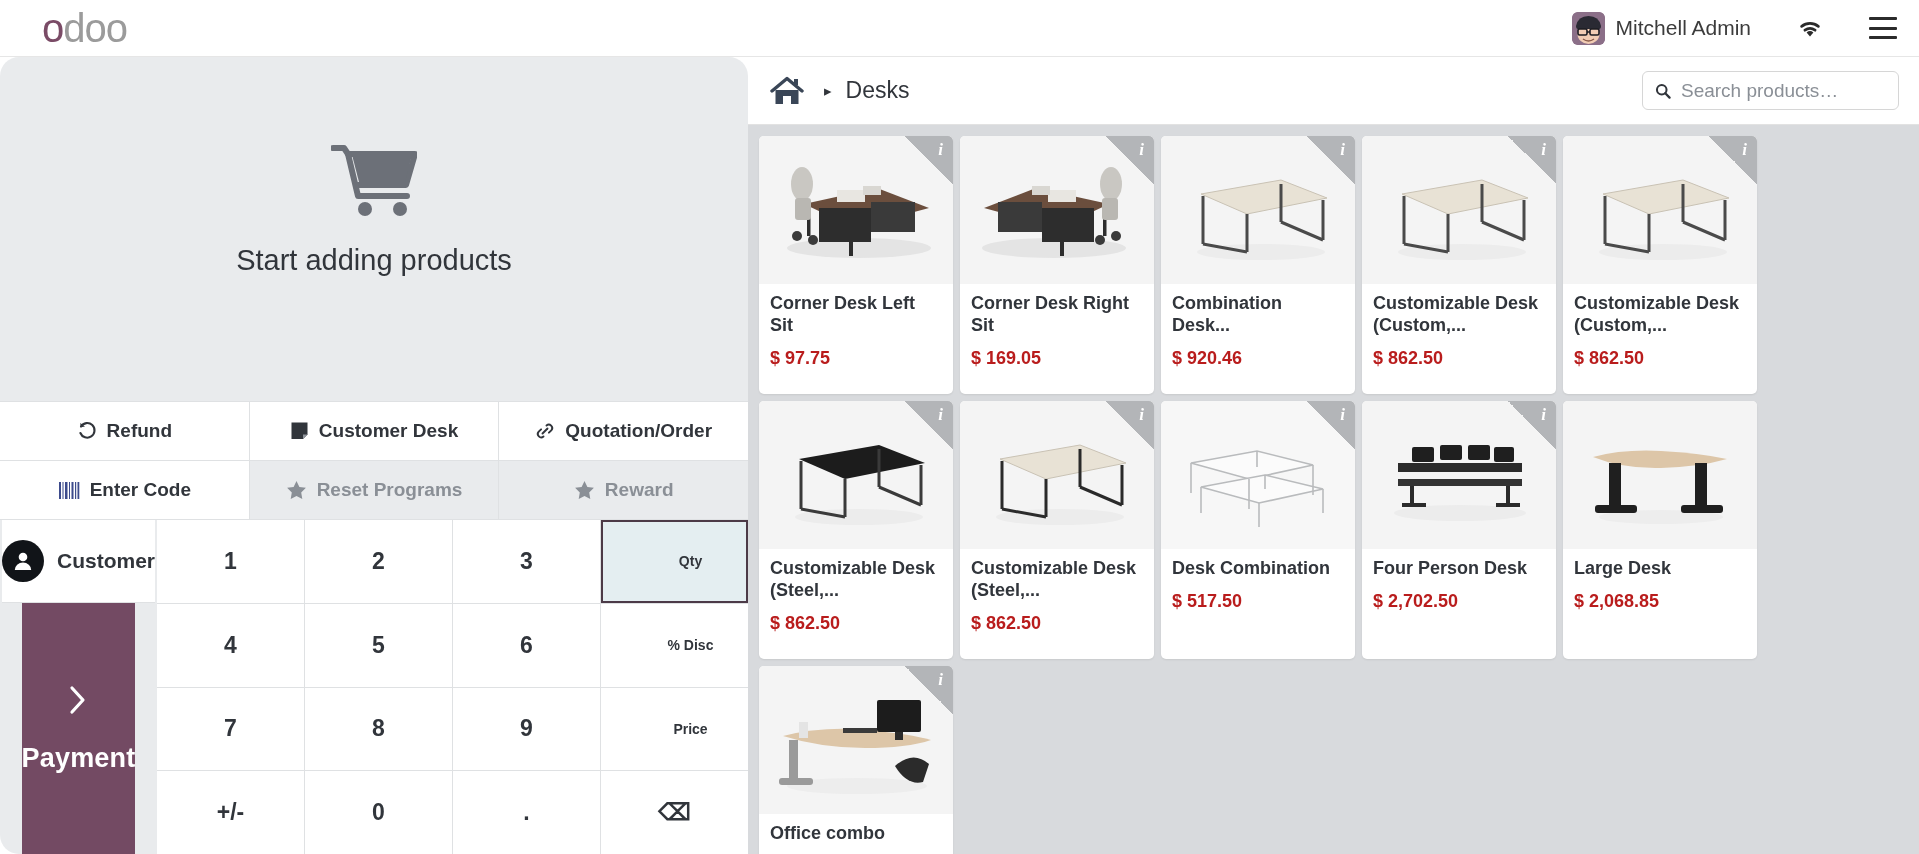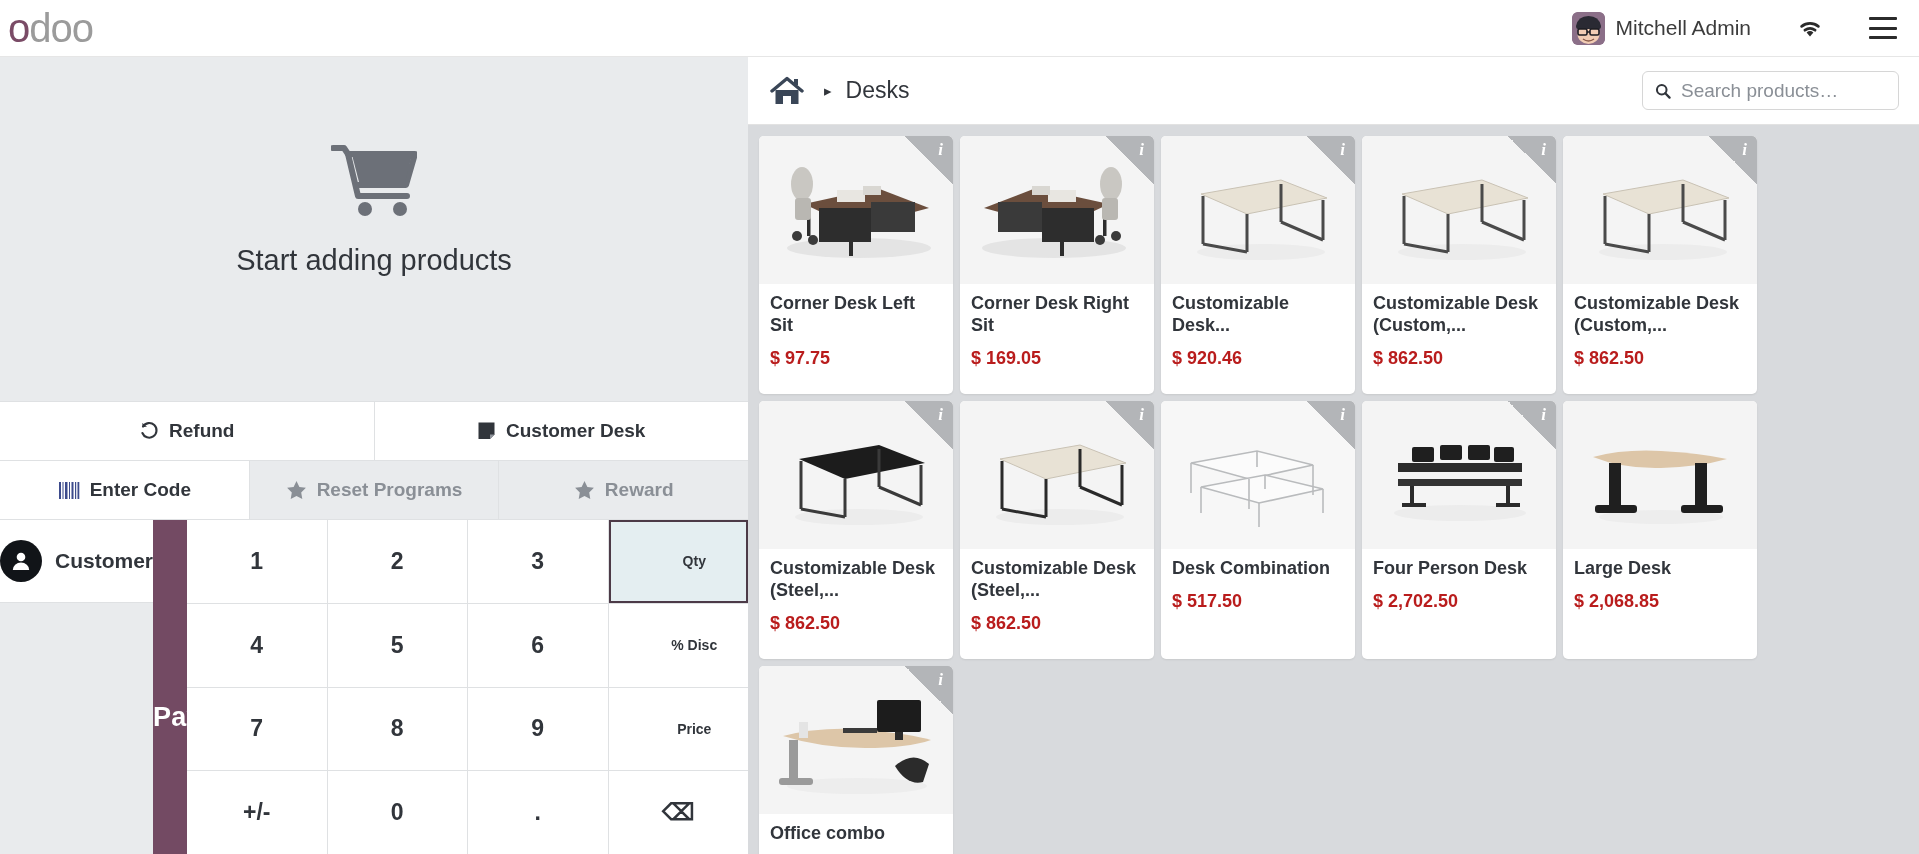--- a/index.html
+++ b/index.html
@@ -8,42 +8,42 @@
     font-family: "Liberation Sans", sans-serif;
     background: #ffffff;
     overflow: hidden;
   }
   
   .topnav {
     position: absolute; left: 0; top: 0; width: 1919px; height: 57px;
     background: #ffffff; display: flex; align-items: center;
     border-bottom: 1px solid #e6e6e6;
   }
-  .logo { margin-left: 8px; font-size: 40px; font-weight: 400; letter-spacing: -1px;
+  .logo { margin-left: 42px; font-size: 40px; font-weight: 400; letter-spacing: -1px;
           line-height: 1; user-select: none; }
   .logo .o1 { color: #7a4b66; }
   .logo .rest { color: #9b9b9b; }
   .nav-right { margin-left: auto; display: flex; align-items: center; gap: 0; padding-right: 22px; }
   .avatar {
     width: 33px; height: 33px; border-radius: 6px; overflow: hidden;
     background: #8d6e8a; position: relative; flex: none;
   }
   .avatar svg { display: block; }
   .username { font-size: 21px; color: #3c3c3c; margin-left: 11px; margin-right: 42px; white-space: nowrap; }
   .wifi-ico { width: 34px; height: 30px; margin-right: 42px; display: flex; align-items: center; justify-content: center; }
   .burger { width: 28px; height: 22px; display: flex; flex-direction: column; justify-content: space-between; }
   .burger span { display: block; height: 3px; background: #2b2b2b; border-radius: 1px; }
 
   
   .main { position: absolute; left: 0; top: 57px; width: 1919px; height: 797px; }
 
   
   .left {
     position: absolute; left: 0; top: 0; width: 748px; height: 797px;
-    background: #e9ebed; display: flex; flex-direction: column;
+    background: #e9ebed; display: flex; flex-direction: column; border-radius: 19px;
   }
   .cart-empty {
     flex: 1; display: flex; flex-direction: column;
     align-items: center; justify-content: center; padding-bottom: 40px;
   }
   .cart-ico { margin-bottom: 22px; }
   .cart-text { font-size: 29px; color: #31353b; }
 
   .actionbar { background: #ffffff; }
   .action-row { display: flex; height: 59px; border-top: 1px solid #dfe1e3; }
@@ -52,21 +52,21 @@
     gap: 10px; font-size: 19px; font-weight: bold; color: #31353b;
     border-right: 1px solid #dfe1e3; background: #ffffff; cursor: pointer;
     white-space: nowrap;
   }
   .action-btn:last-child { border-right: none; }
   .action-btn.disabled { background: #e9ebed; color: #8a8f96; }
   .action-btn.disabled svg { fill: #8a8f96; }
 
   
   .padzone { display: flex; height: 335px; border-top: 1px solid #dfe1e3; }
-  .padleft { width: 187px; display: flex; flex-direction: row; }
+  .padleft { width: 157px; display: flex; flex-direction: column; align-items: center; }
   .customer-btn {
     height: 83px; background: #ffffff; display: flex; align-items: center;
     justify-content: center; gap: 13px; cursor: pointer;
     border-bottom: 1px solid #dfe1e3;
   }
   .cust-circle { width: 42px; height: 42px; border-radius: 50%; background: #111418;
                  display: flex; align-items: center; justify-content: center; }
   .customer-label { font-size: 21px; font-weight: bold; color: #31353b; }
   .payment-btn {
     flex: 1; background: #734a63; color: #ffffff; display: flex;
@@ -190,20 +190,28 @@
             <path d="M3.2 2 L3.8 6.3 L8 5.4z" fill="#31353b"></path>
           </svg>
           <span>Refund</span>
         </div>
         <div class="action-btn">
           <svg width="19" height="20" viewBox="0 0 19 20">
             <path d="M1.5 1.5 h16 v12 l-4.5 4.5 h-11.5z" fill="#31353b"></path>
             <path d="M17.5 13.5 h-4.5 v4.5z" fill="#8f949b"></path>
           </svg>
           <span>Customer Desk</span>
+        </div>
+        <div class="action-btn">
+          <svg width="20" height="20" viewBox="0 0 20 20">
+            <path d="M7.5 12.5 l5-5" stroke="#31353b" stroke-width="1.9" stroke-linecap="round"></path>
+            <path d="M11.5 4.5 a3.4 3.4 0 0 1 4.8 4.8 l-2.4 2.4" stroke="#31353b" stroke-width="1.9" fill="none" stroke-linecap="round"></path>
+            <path d="M8.5 15.5 a3.4 3.4 0 0 1-4.8-4.8 l2.4-2.4" stroke="#31353b" stroke-width="1.9" fill="none" stroke-linecap="round"></path>
+          </svg>
+          <span>Quotation/Order</span>
         </div>
       </div>
       <div class="action-row">
         <div class="action-btn">
           <svg width="22" height="19" viewBox="0 0 22 19">
             <g fill="#3d4b8c">
               <rect x="1" y="1" width="2" height="17"></rect>
                 <rect x="4.5" y="1" width="1" height="17"></rect>
               <rect x="7" y="1" width="2.5" height="17"></rect>
                 <rect x="11" y="1" width="1" height="17"></rect>
@@ -351,21 +359,21 @@
             <ellipse cx="100" cy="116" rx="64" ry="8" fill="#ececec"></ellipse>
             <path d="M40 58 L120 44 L166 62 L86 78z" fill="#e8e2d5" stroke="#c9c2b4" stroke-width="1"></path>
             <path d="M42 60 L42 108 M86 78 L86 116 M162 64 L162 104 M120 48 L120 86" stroke="#4a4a4a" stroke-width="3" fill="none"></path>
             <path d="M42 108 L86 116 M120 86 L162 104" stroke="#4a4a4a" stroke-width="3"></path>
           </svg>
         </div>
         <div class="info-badge">
             <span>i</span>
           </div>
         <div class="card-body">
-          <div class="card-title">Customizable Desk...</div>
+          <div class="card-title">Combination Desk...</div>
           <div class="card-price">$ 920.46</div>
         </div>
       </div>
 
       <div class="card">
         <div class="card-img">
           <svg width="194" height="148" viewBox="0 0 194 148">
             <rect width="194" height="148" fill="#f4f4f4"></rect>
             <ellipse cx="100" cy="116" rx="64" ry="8" fill="#ececec"></ellipse>
             <path d="M40 58 L120 44 L166 62 L86 78z" fill="#e8e2d5" stroke="#c9c2b4" stroke-width="1"></path>

